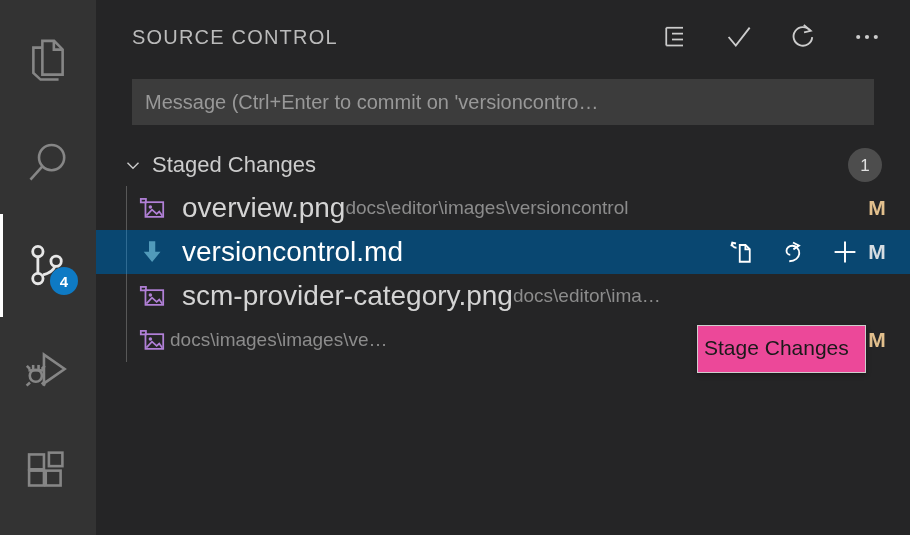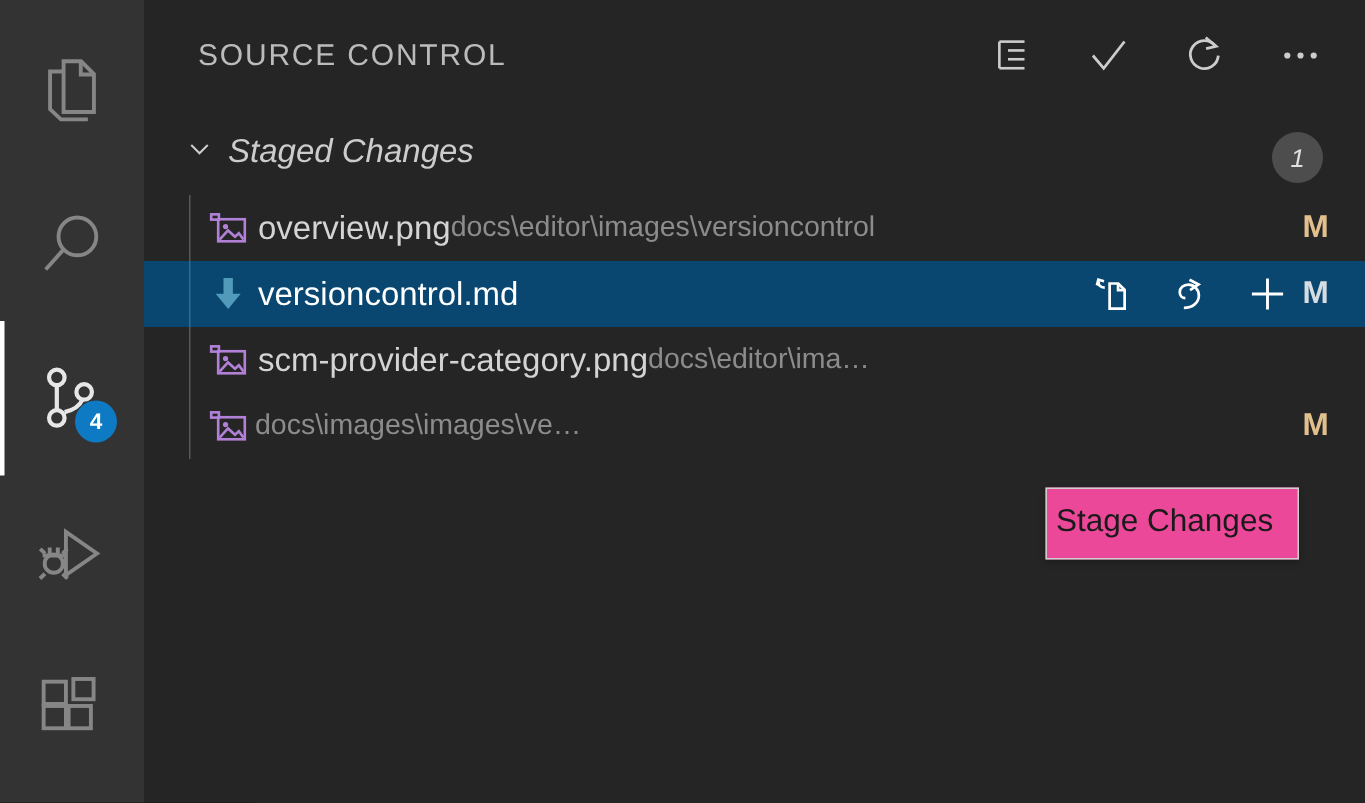--- a/index.html
+++ b/index.html
@@ -141,25 +141,24 @@
   
   .scm-tree {
     margin-top: 14px;
     flex: 1 1 auto;
     overflow: hidden;
   }
 
   .group-row {
     height: 42px;
     display: flex;
-    align-items: flex-start;
+    align-items: center;
     padding: 0 28px 0 24px;
     cursor: pointer;
     position: relative;
-    font-style: italic;
   }
   .group-chevron {
     width: 26px;
     display: flex;
     align-items: center;
     justify-content: center;
     color: #cccccc;
     flex: 0 0 26px;
   }
   .group-label {
@@ -209,22 +208,22 @@
     width: 36px;
     flex: 0 0 36px;
     display: flex;
     align-items: center;
     justify-content: center;
     margin-left: 14px;
   }
 
   .file-name {
     color: #d4d4d4;
-    font-size: 22px;
-    margin-left: 2px;
+    font-size: 28px;
+    margin-left: 12px;
   }
   .file-row.selected .file-name { color: #ffffff; }
 
   .file-path {
     color: #8c8c8c;
     font-size: 19px;
     overflow: hidden;
     text-overflow: ellipsis;
   }
   .file-row.selected .file-path { color: #c3d6e3; }
@@ -385,20 +384,23 @@
               <circle cx="5.4" cy="12" r="1.55"></circle>
               <circle cx="12" cy="12" r="1.55"></circle>
               <circle cx="18.6" cy="12" r="1.55"></circle>
             </svg>
           </span>
         </span>
 
       </div>
     </div>
 
+    <div class="commit-input-wrap">
+      <input class="commit-input" type="text" placeholder="Message (Ctrl+Enter to commit on 'versioncontro…" style="">
+    </div>
 
     <div class="scm-tree">
 
       <div class="group-row">
         <span class="group-chevron">
           <svg width="22" height="22" viewBox="0 0 24 24" fill="none" stroke="currentColor" stroke-width="1.5">
             <polyline points="6,9.5 12,15.5 18,9.5"></polyline>
           </svg>
         </span>
         <span class="group-label">Staged Changes</span>

